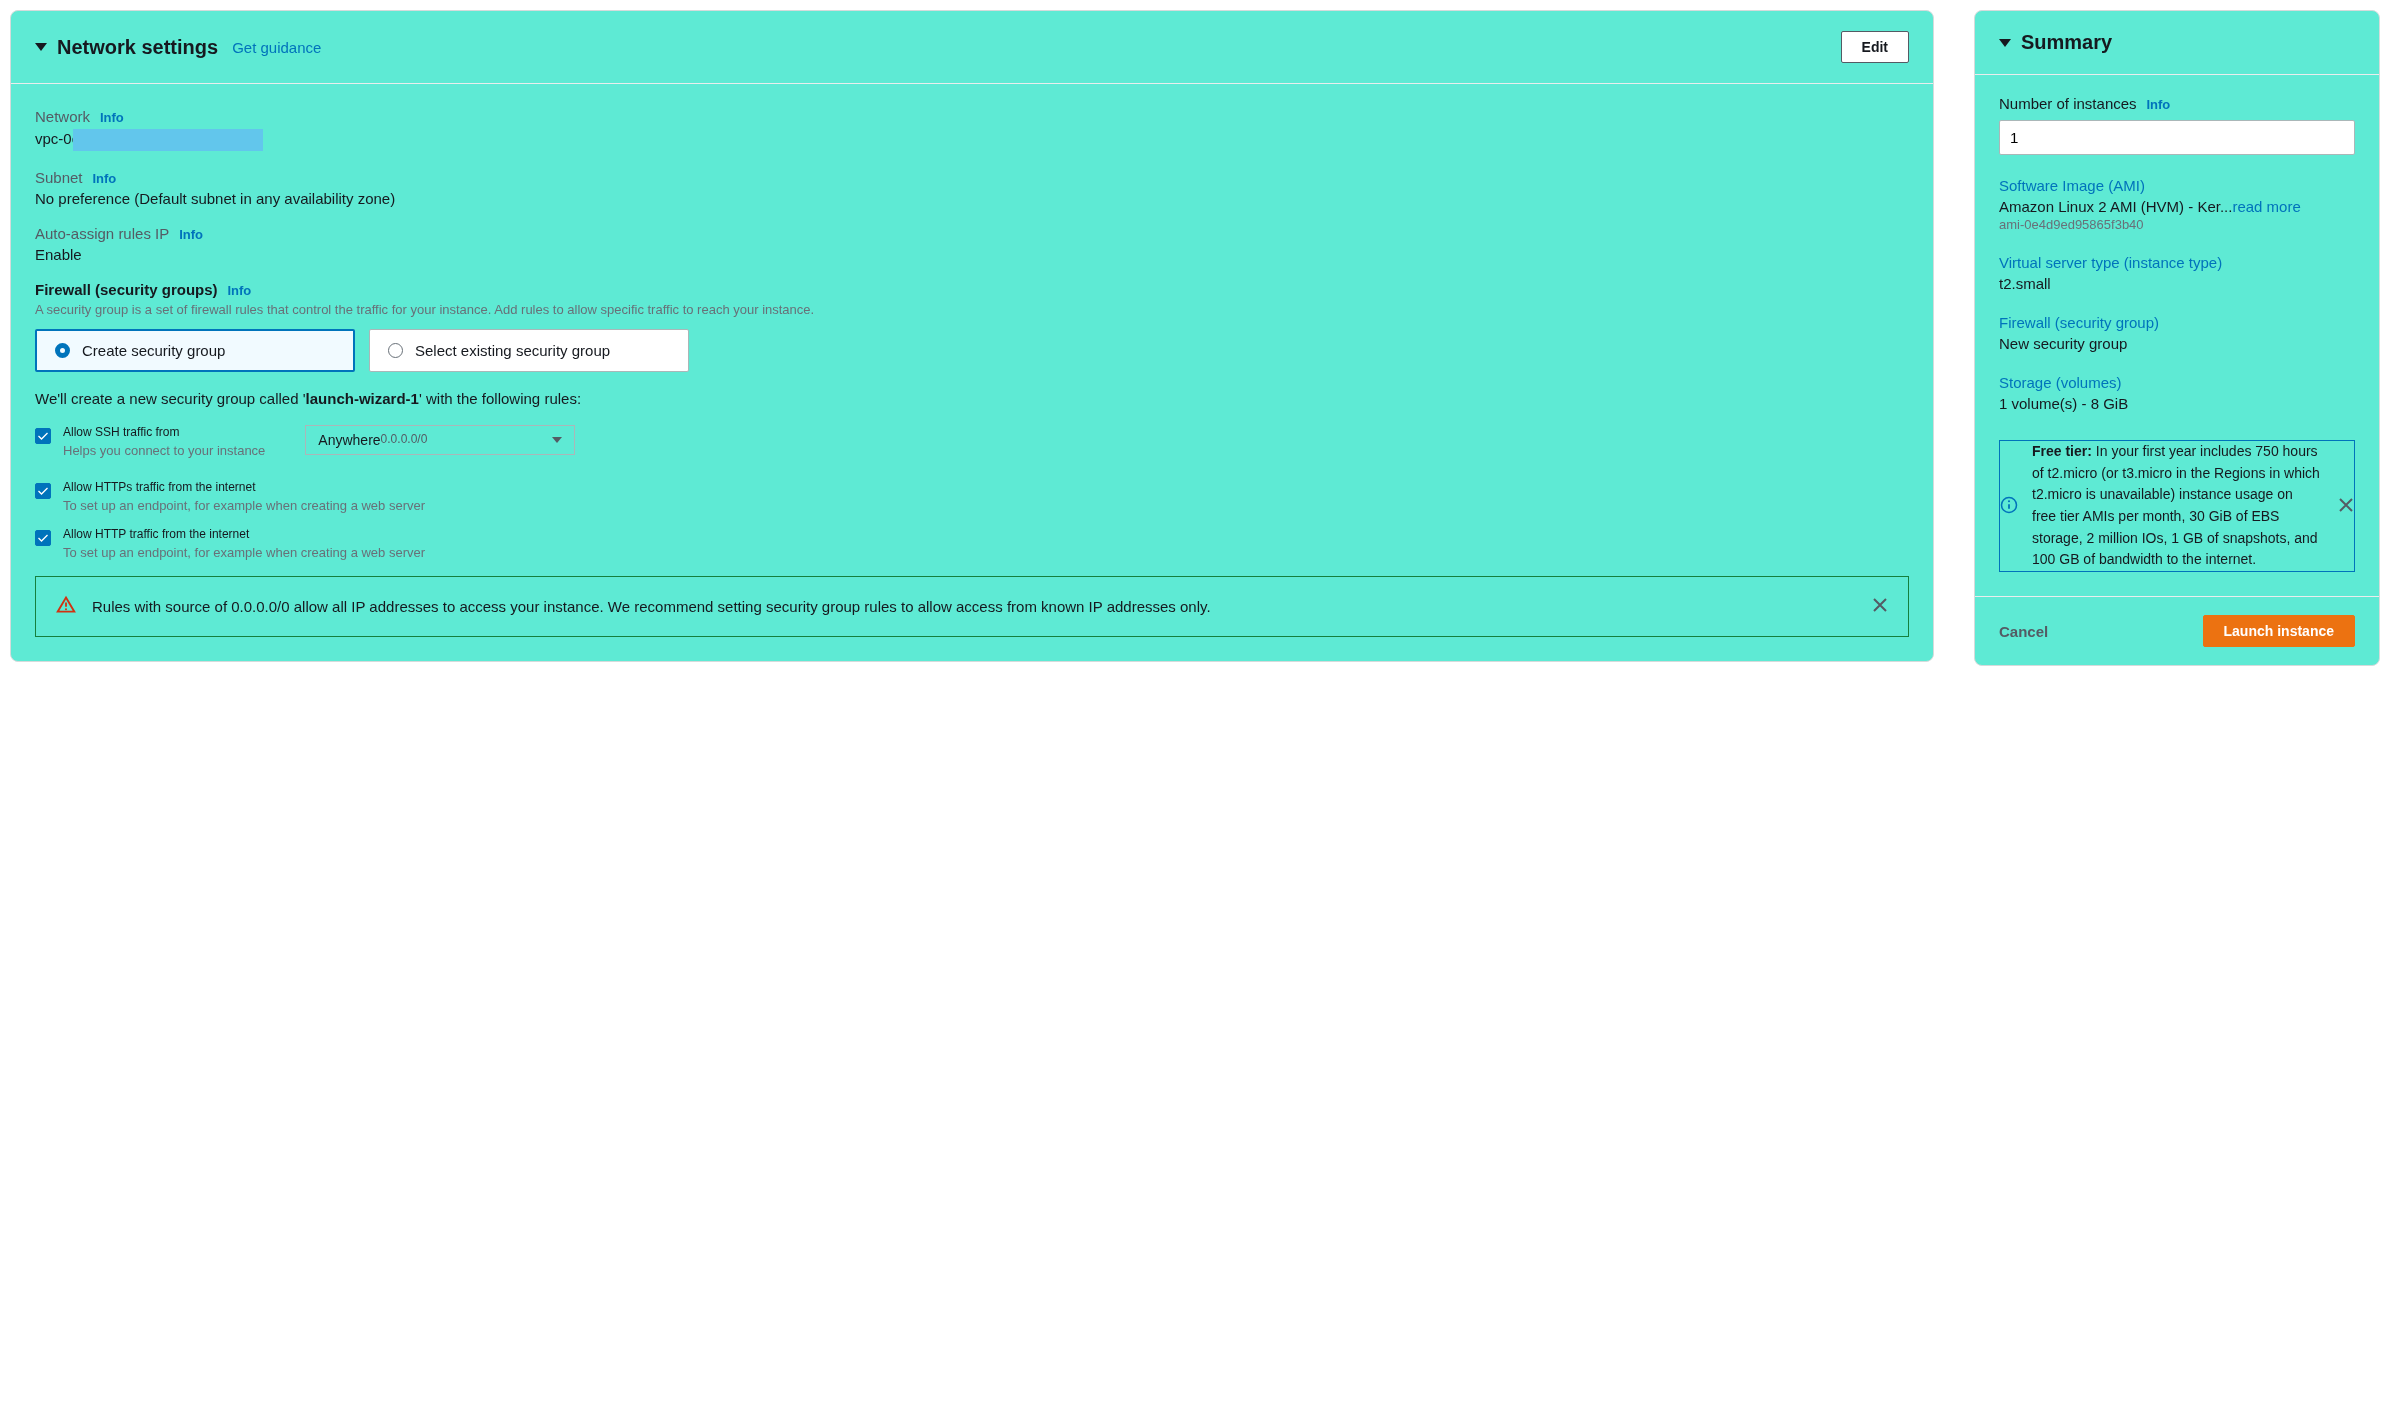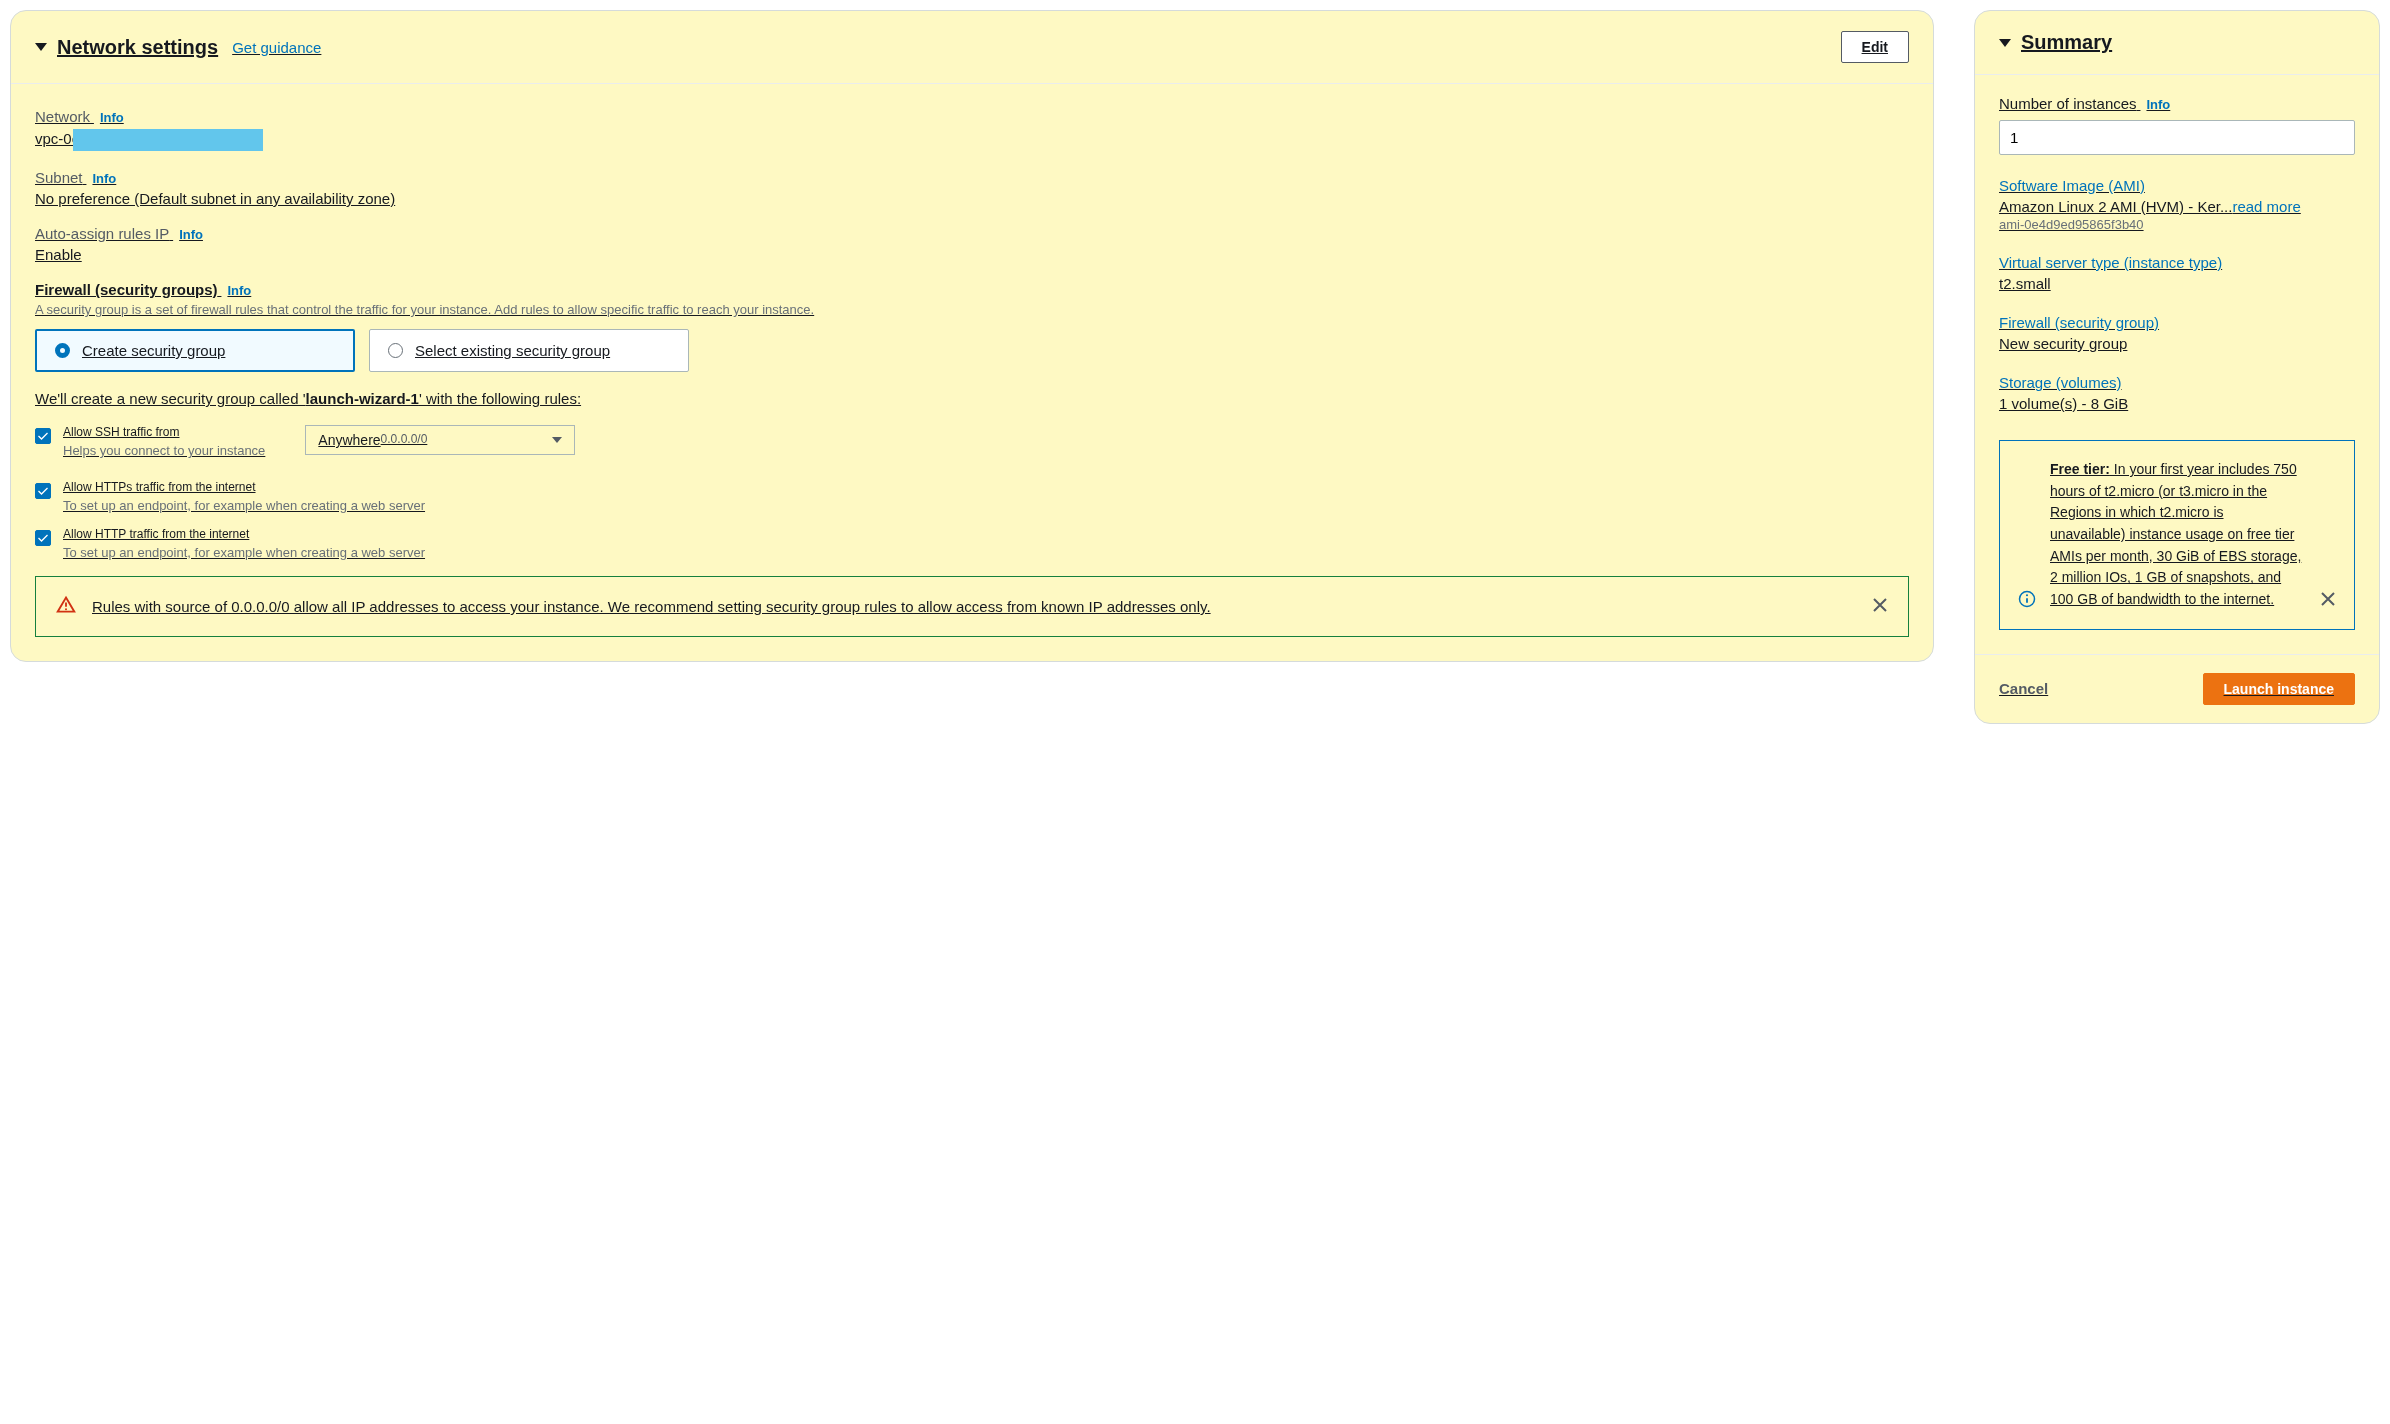--- a/index.html
+++ b/index.html
@@ -13,23 +13,22 @@
     .layout {
       display: flex;
       gap: 40px;
       align-items: flex-start;
     }
     .left-col { flex: 1; }
     .right-col { width: 406px; }
 
     .panel {
       border: 1px solid #d5dbdb;
-      border-radius: 16px;
-      background: #fef9c3;
-      text-decoration: underline;
+      border-radius: 8px;
+      background: #5eead4;
     }
     .panel-header {
       display: flex;
       align-items: center;
       padding: 20px 24px;
       border-bottom: 1px solid #eaeded;
     }
     .panel-header h2 {
       font-size: 20px;
       font-weight: 700;
@@ -213,23 +212,22 @@
       border-radius: 2px;
     }
     .sum-section { margin-top: 22px; }
     .sum-link { color: #0073bb; font-size: 15px; cursor: pointer; }
     .sum-val { font-size: 15px; color: #16191f; margin-top: 4px; }
     .sum-sub { font-size: 13px; color: #687078; margin-top: 2px; }
     .info-box {
       display: flex;
       gap: 14px;
       border: 1px solid #0073bb;
-      padding: 18px;
       margin-top: 28px;
-      align-items: flex-end;
+      align-items: center;
       position: relative;
     }
     .info-icon {
       flex-shrink: 0;
     }
     .info-text { font-size: 14px; color: #16191f; line-height: 1.55; }
     .summary-footer {
       border-top: 1px solid #eaeded;
       padding: 18px 24px;
       display: flex;

